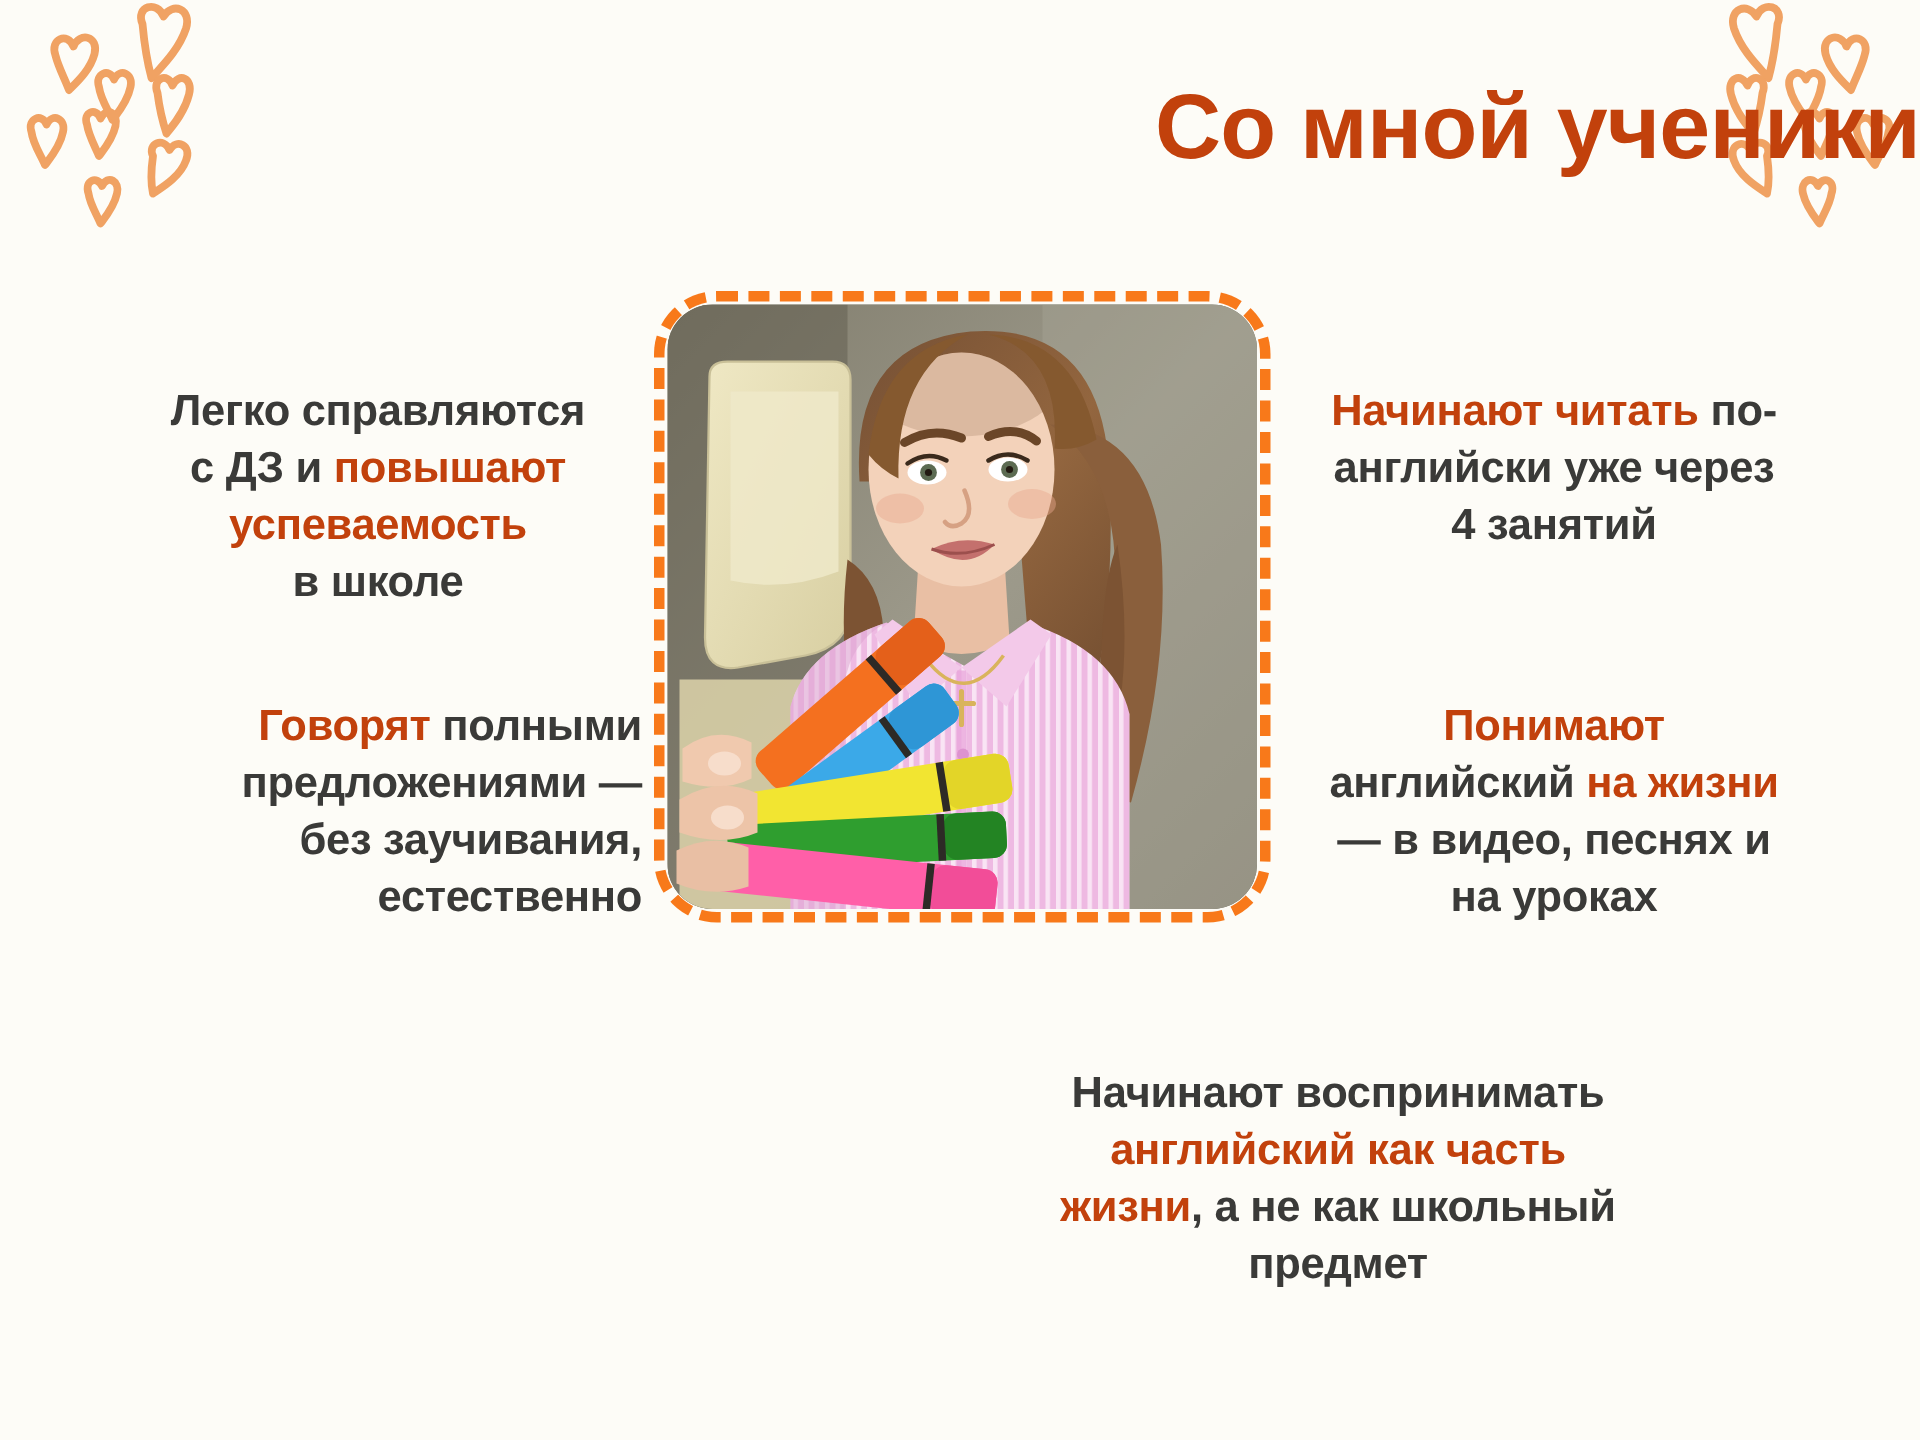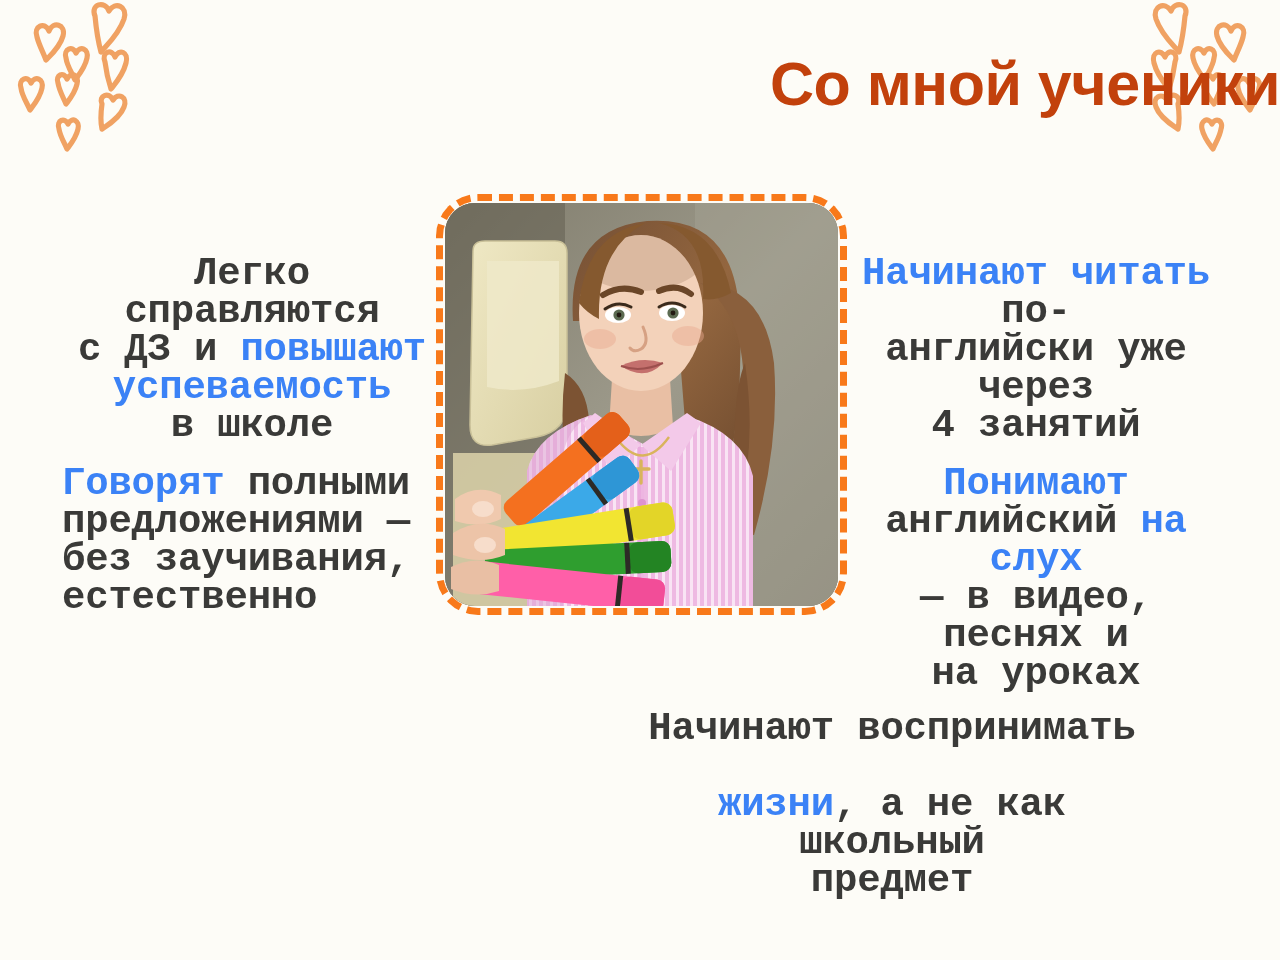--- a/index.html
+++ b/index.html
@@ -45,29 +45,28 @@
     border-radius:30px;
     overflow:hidden;
     background:#6d6a5a;
   }
 
   
   .blk {
     position:absolute;
     color:#3a3a38;
     font-weight:bold;
-    font-size:39px;
+    font-size:29px;
     line-height:38px;
     letter-spacing:-0.2px;
-    font-family:Liberation Mono, monospace;
-  }
-  .blk b, .hl { color:#3b82f6; font-weight:bold; }
+  }
+  .blk b, .hl { color:#c2410c; font-weight:bold; }
 
   #blk-hw    { left:62px;  top:255px;  width:380px; text-align:center; }
-  #blk-speak { left:62px;  top:465px;  width:380px; text-align:left; }
+  #blk-speak { left:48px;  top:465px;  width:380px; text-align:right; }
   #blk-read  { left:845px; top:255px;  width:382px; text-align:center; }
   #blk-listen{ left:845px; top:465px;  width:382px; text-align:center; }
   #blk-gaps  { left:180px; top:710px;  width:420px; text-align:center; }
   #blk-life  { left:645px; top:710px;  width:494px; text-align:center; }
 </style>
 </head>
 <body>
 
 <div class="slide">
 
@@ -228,16 +227,16 @@
         <ellipse cx="38" cy="306" rx="11" ry="8" fill="#f7ddcb"></ellipse>
         <ellipse cx="40" cy="342" rx="11" ry="8" fill="#f7ddcb"></ellipse>
       </svg>
     </div>
     <div class="photo-dashes"></div>
   </div>
 
   <div class="blk" id="blk-hw"><span>Легко справляются</span><br><span>с ДЗ и </span><span class="hl">повышают</span><br><span class="hl">успеваемость</span><br><span>в школе</span></div>
   <div class="blk" id="blk-speak"><span class="hl">Говорят</span><span> полными</span><br><span>предложениями —</span><br><span>без заучивания,</span><br><span>естественно</span><br></div>
   <div class="blk" id="blk-read"><span class="hl">Начинают читать</span><span> по-</span><br><span>английски уже через</span><br><span>4 занятий</span></div>
-  <div class="blk" id="blk-listen"><span class="hl">Понимают</span><br><span>английский </span><span class="hl">на слух</span><br><span>— в видео, песнях и</span><br><span>на уроках</span></div>
-  <div class="blk" id="blk-life"><span>Начинают воспринимать</span><br><br><span class="hl">жизни</span><span>, а не как школьный</span><br><span>предмет</span></div>
+  <div class="blk" id="blk-listen"><span class="hl">Понимают</span><br><span>английский </span><span class="hl">на жизни</span><br><span>— в видео, песнях и</span><br><span>на уроках</span></div>
+  <div class="blk" id="blk-life"><span>Начинают воспринимать</span><br><span class="hl">английский как часть</span><br><span class="hl">жизни</span><span>, а не как школьный</span><br><span>предмет</span></div>
 
 </div>
 
 </body></html>

